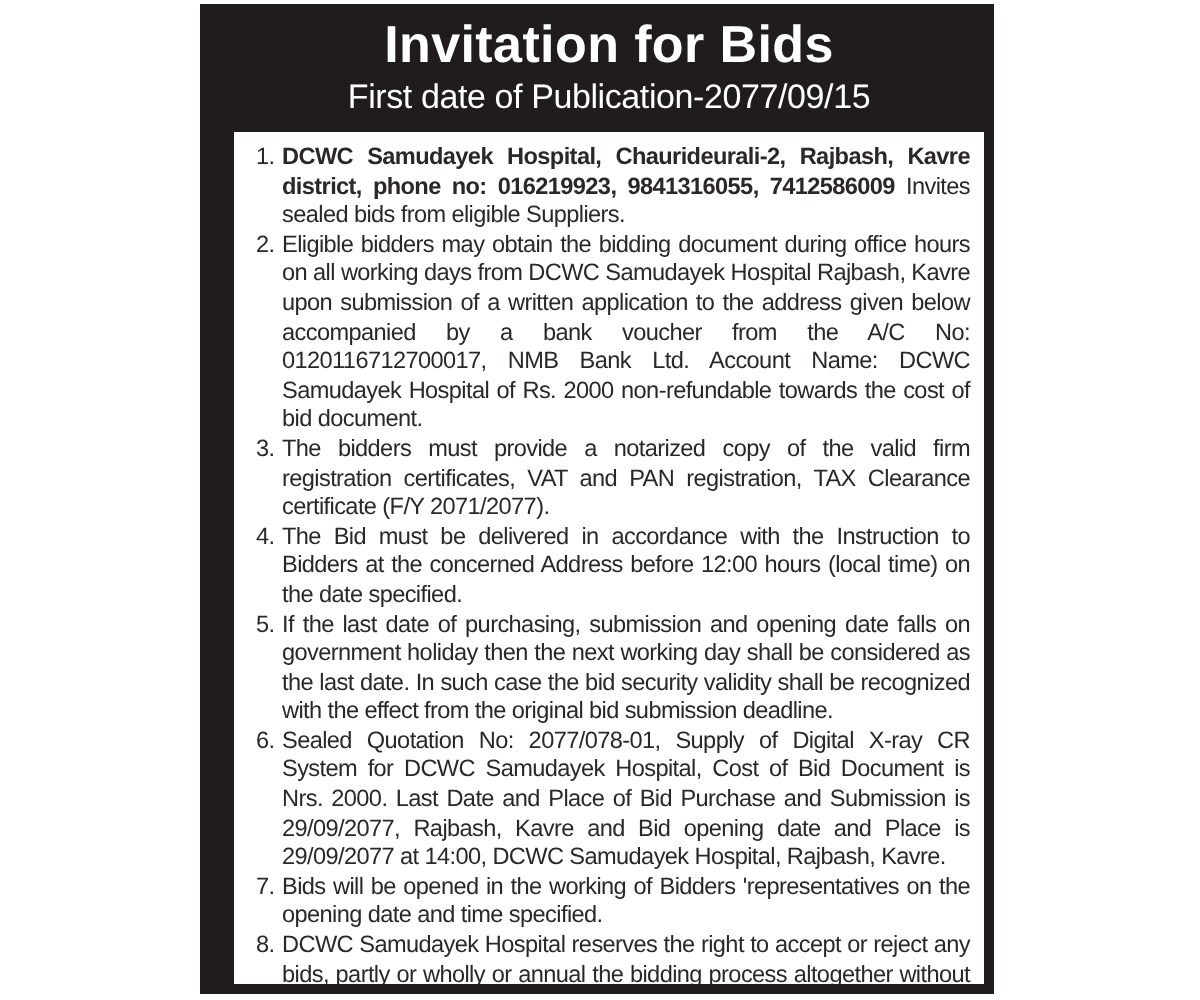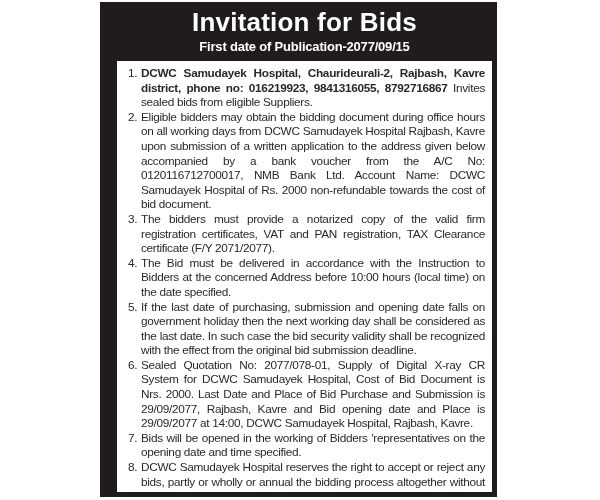--- a/index.html
+++ b/index.html
@@ -28,22 +28,22 @@
     text-align: center;
     padding: 5px 4px 7px 4px;
   }
   .title {
     font-size: 26px;
     font-weight: bold;
     letter-spacing: 0.2px;
     line-height: 30px;
   }
   .subtitle {
-    font-size: 13px;
-    font-weight: bold;
+    font-size: 17px;
+    font-weight: normal;
     margin-top: 2px;
     letter-spacing: -0.2px;
   }
   .paper {
     flex: 1;
     margin: 0 5px 5px 5px;
     background: var(--paper);
     padding: 5px 7px 4px 4px;
     overflow: hidden;
   }
@@ -71,36 +71,36 @@
 
 <div class="notice">
   <div class="header">
     <div class="title">Invitation for Bids</div>
     <div class="subtitle">First date of Publication-2077/09/15</div>
   </div>
   <div class="paper">
 
     <div class="item">
       <span class="num">1.</span>
-      <span class="txt"><b>DCWC Samudayek Hospital, Chaurideurali-2, Rajbash, Kavre district, phone no: 016219923, 9841316055, 8792716867</b><span> Invites sealed bids from eligible Suppliers.</span></span>
+      <span class="txt"><b>DCWC Samudayek Hospital, Chaurideurali-2, Rajbash, Kavre district, phone no: 016219923, 9841316055, 7412586009</b><span> Invites sealed bids from eligible Suppliers.</span></span>
     </div>
 
     <div class="item">
       <span class="num">2.</span>
       <span class="txt">Eligible bidders may obtain the bidding document during office hours on all working days from DCWC Samudayek Hospital Rajbash, Kavre upon submission of a written application to the address given below accompanied by a bank voucher from the A/C No: 0120116712700017, NMB Bank Ltd. Account Name: DCWC Samudayek Hospital of Rs. 2000 non-refundable towards the cost of bid document.</span>
     </div>
 
     <div class="item">
       <span class="num">3.</span>
       <span class="txt">The bidders must provide a notarized copy of the valid firm registration certificates, VAT and PAN registration, TAX Clearance certificate (F/Y 2071/2077).</span>
     </div>
 
     <div class="item">
       <span class="num">4.</span>
-      <span class="txt">The Bid must be delivered in accordance with the Instruction to Bidders at the concerned Address before 10:00 hours (local time) on the date specified.</span>
+      <span class="txt">The Bid must be delivered in accordance with the Instruction to Bidders at the concerned Address before 12:00 hours (local time) on the date specified.</span>
     </div>
 
     <div class="item">
       <span class="num">5.</span>
       <span class="txt">If the last date of purchasing, submission and opening date falls on government holiday then the next working day shall be considered as the last date.  In such case the bid security validity shall be recognized with the effect from the original bid submission deadline.</span>
     </div>
 
     <div class="item">
       <span class="num">6.</span>
       <span class="txt">Sealed Quotation No: 2077/078-01, Supply of Digital X-ray CR System for DCWC Samudayek Hospital, Cost of Bid Document is Nrs. 2000. Last Date and Place of Bid Purchase and Submission is 29/09/2077, Rajbash, Kavre and Bid opening date and Place is 29/09/2077 at 14:00, DCWC Samudayek Hospital, Rajbash, Kavre.</span>

